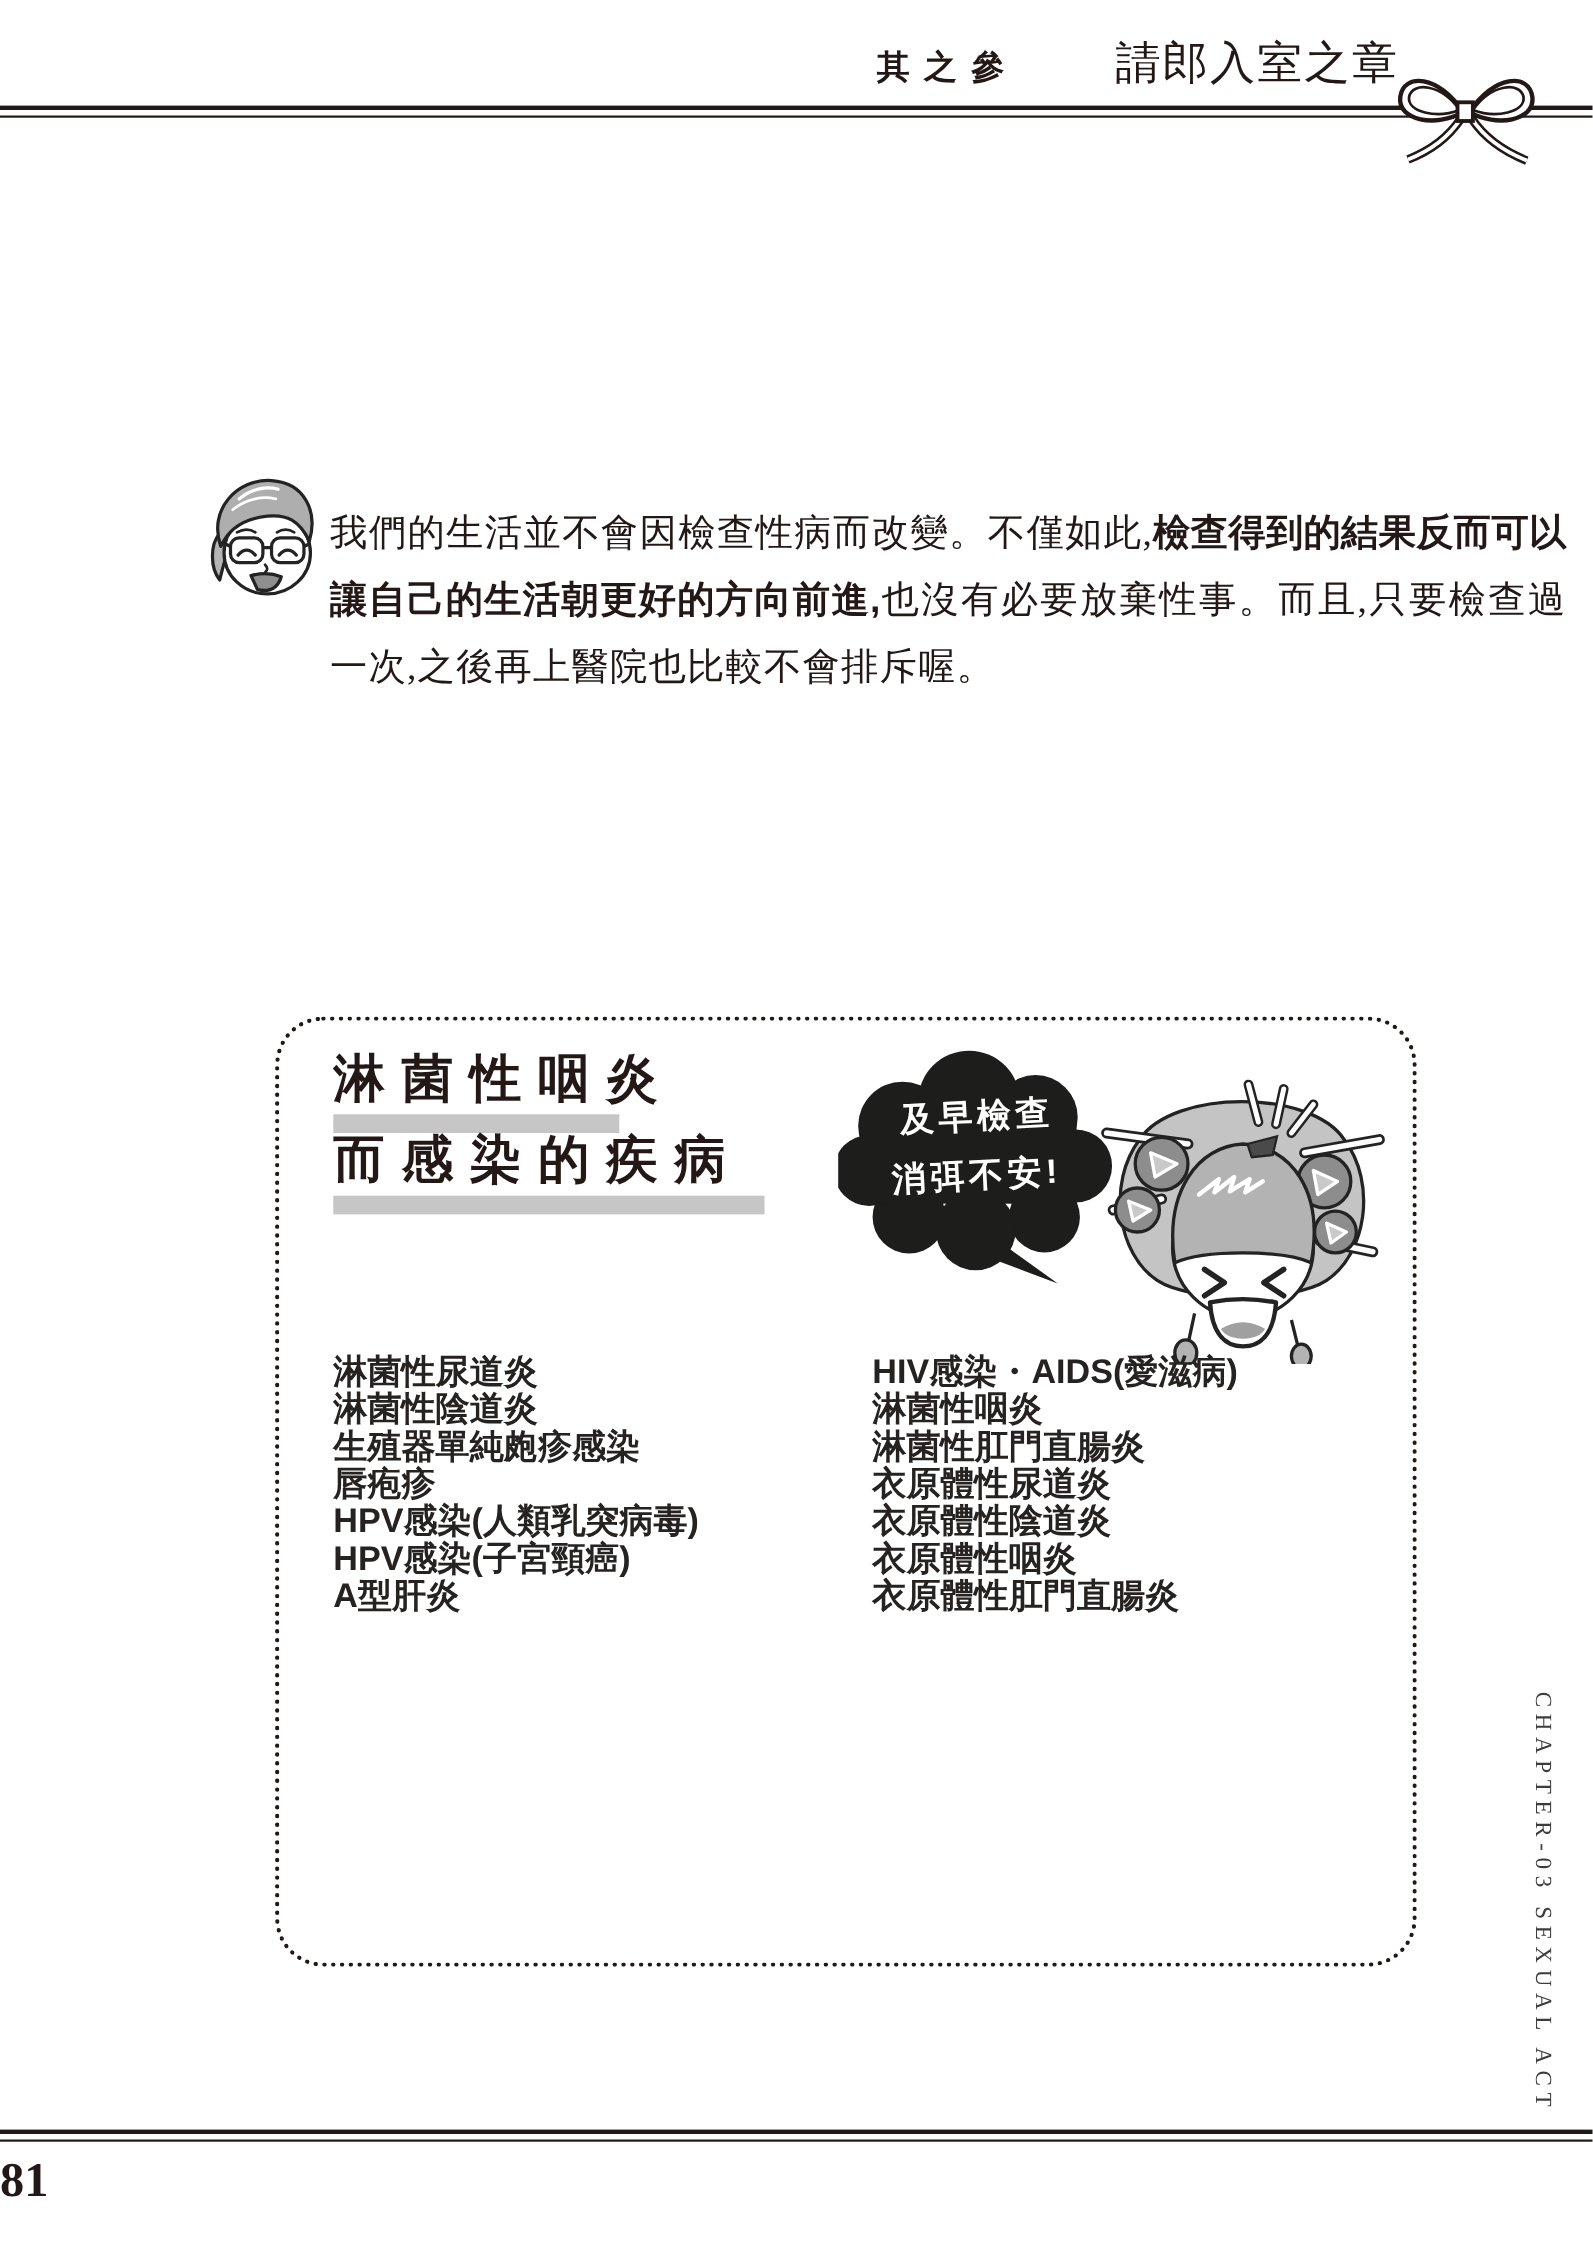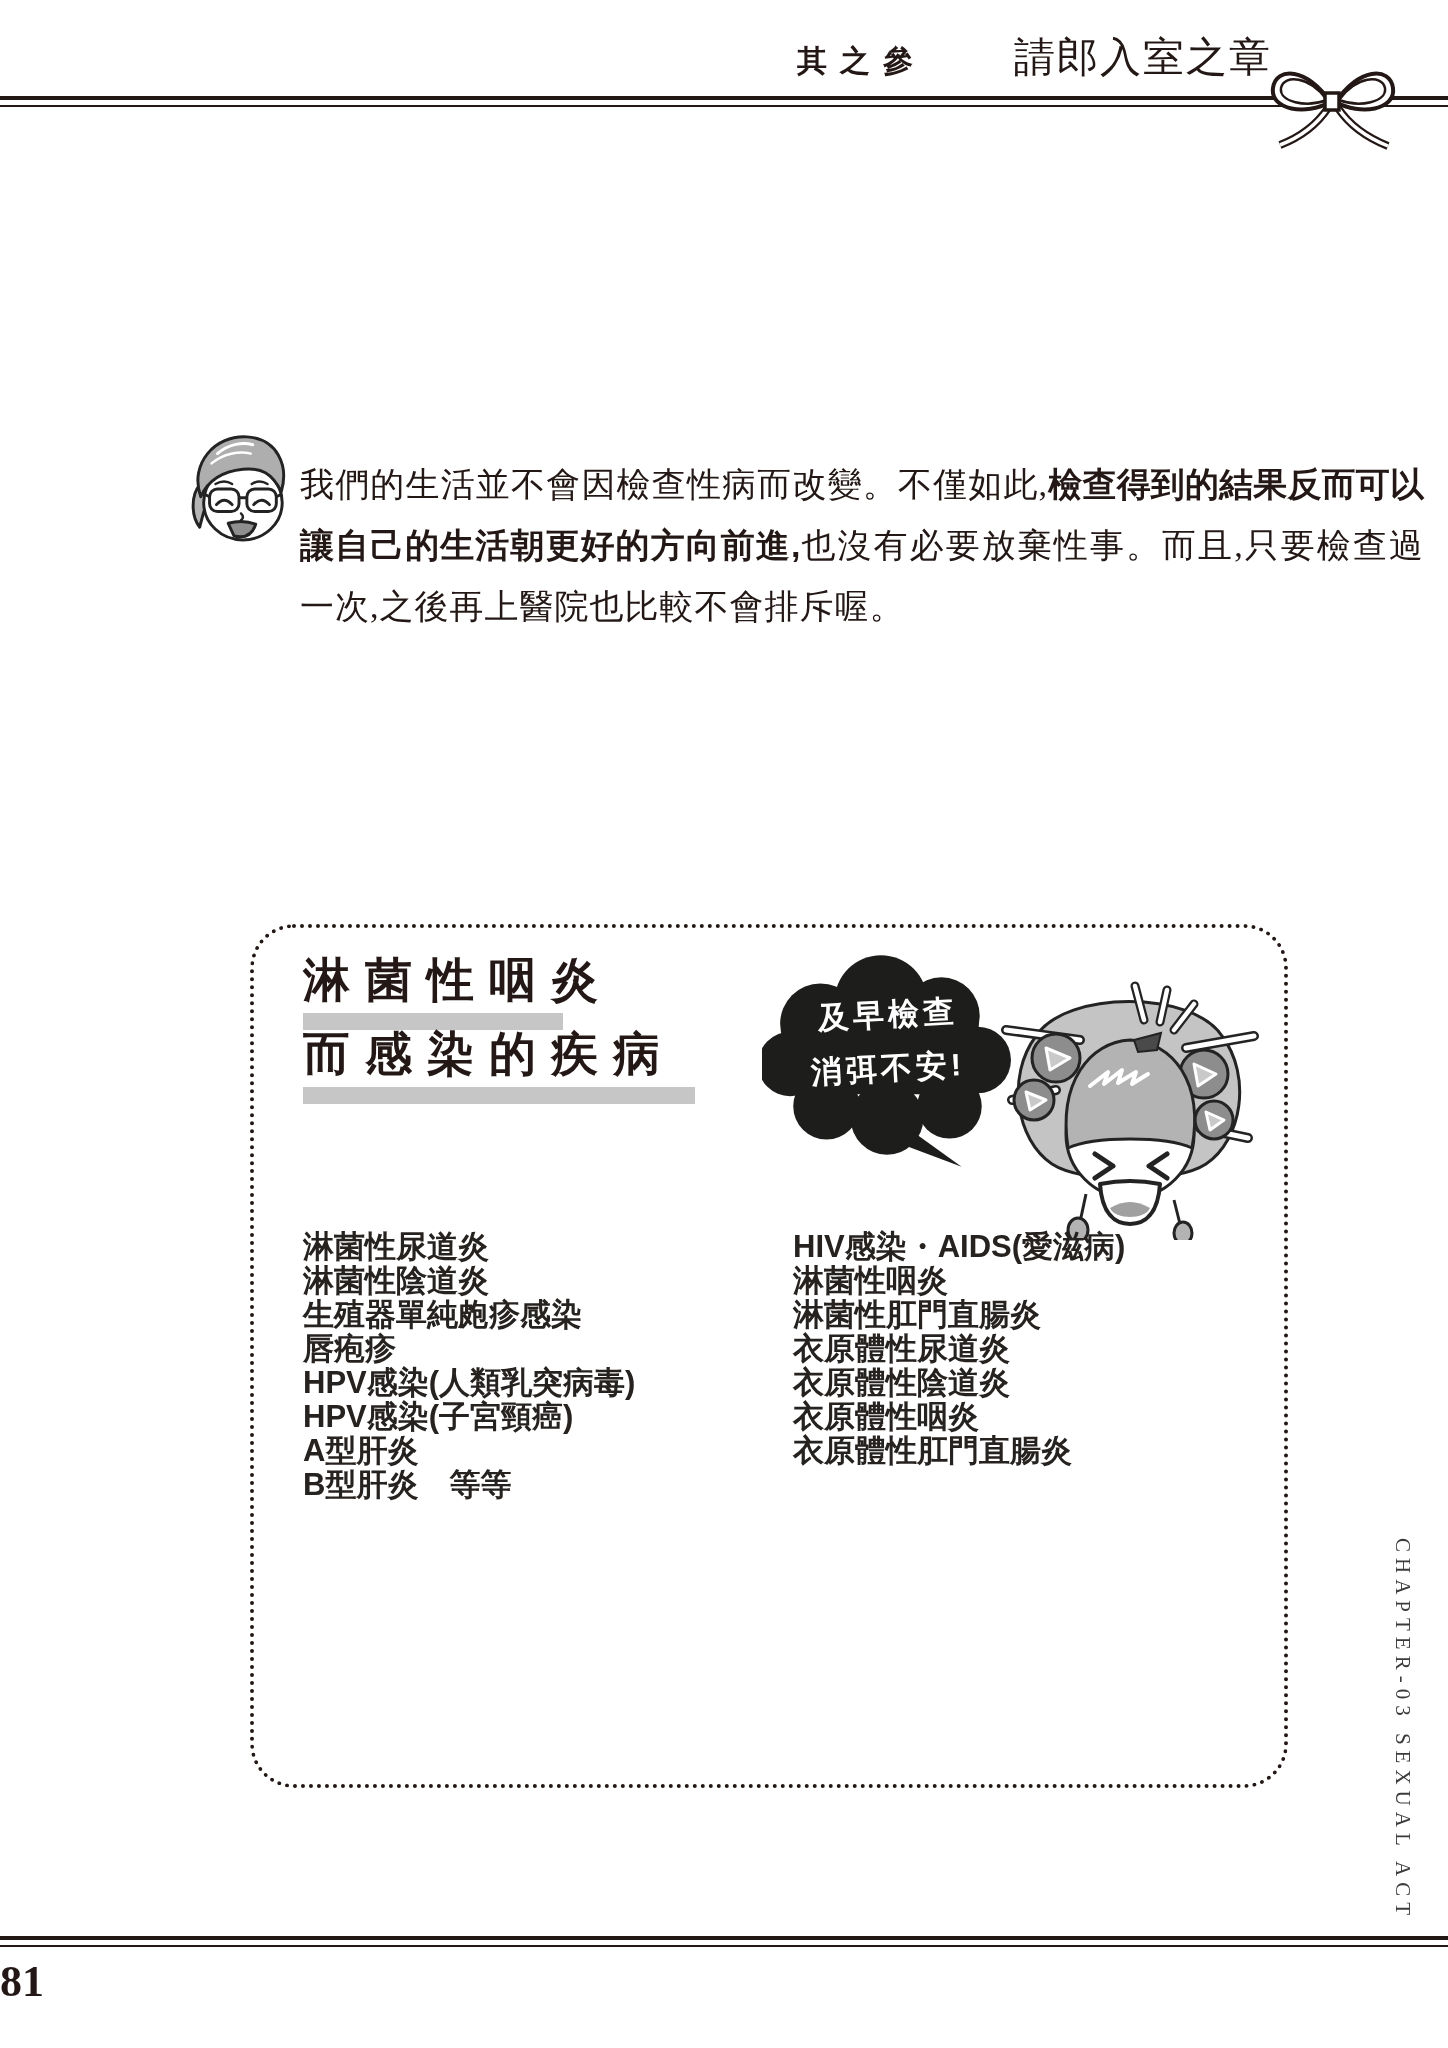--- a/index.html
+++ b/index.html
@@ -202,21 +202,20 @@
       <div>生殖器單純皰疹感染</div>
       <div>淋菌性肛門直腸炎</div>
       <div>唇疱疹</div>
       <div>衣原體性尿道炎</div>
       <div>HPV感染(人類乳突病毒)</div>
       <div>衣原體性陰道炎</div>
       <div>HPV感染(子宮頸癌)</div>
       <div>衣原體性咽炎</div>
       <div>A型肝炎</div>
       <div>衣原體性肛門直腸炎</div>
-      <div>B型肝炎　等等</div>
     </div>
   </div>
 
   <div class="sidebar-vertical">CHAPTER-03 SEXUAL ACT</div>
 
   <div class="rule rule-bot-thick"></div>
   <div class="rule rule-bot-thin"></div>
   <div class="page-num">81</div>
 
 </div>

